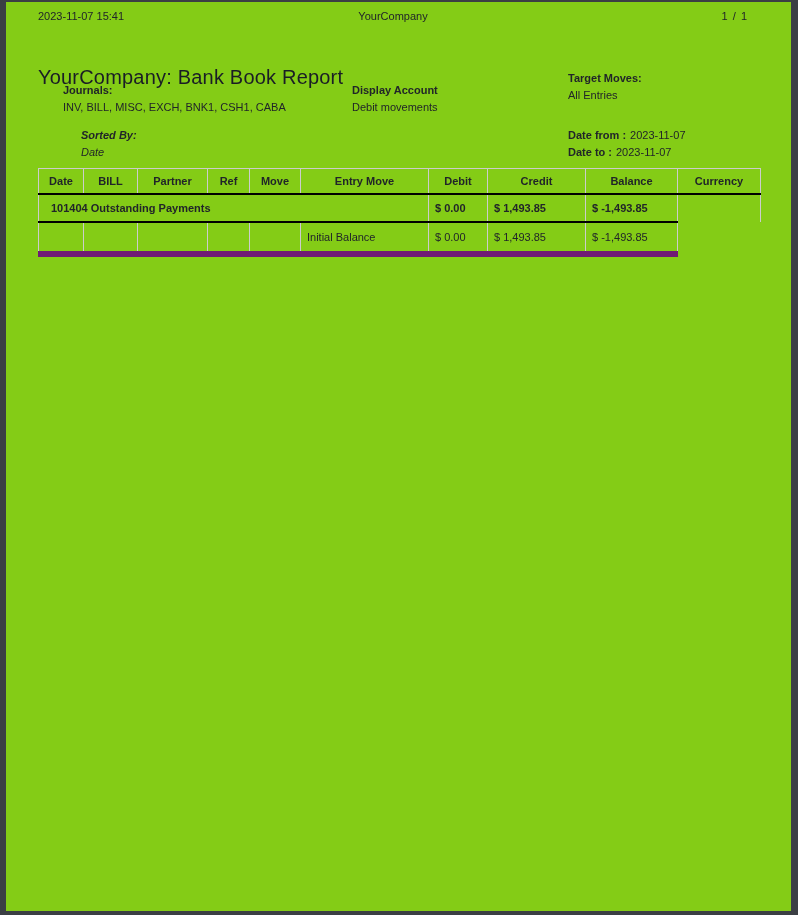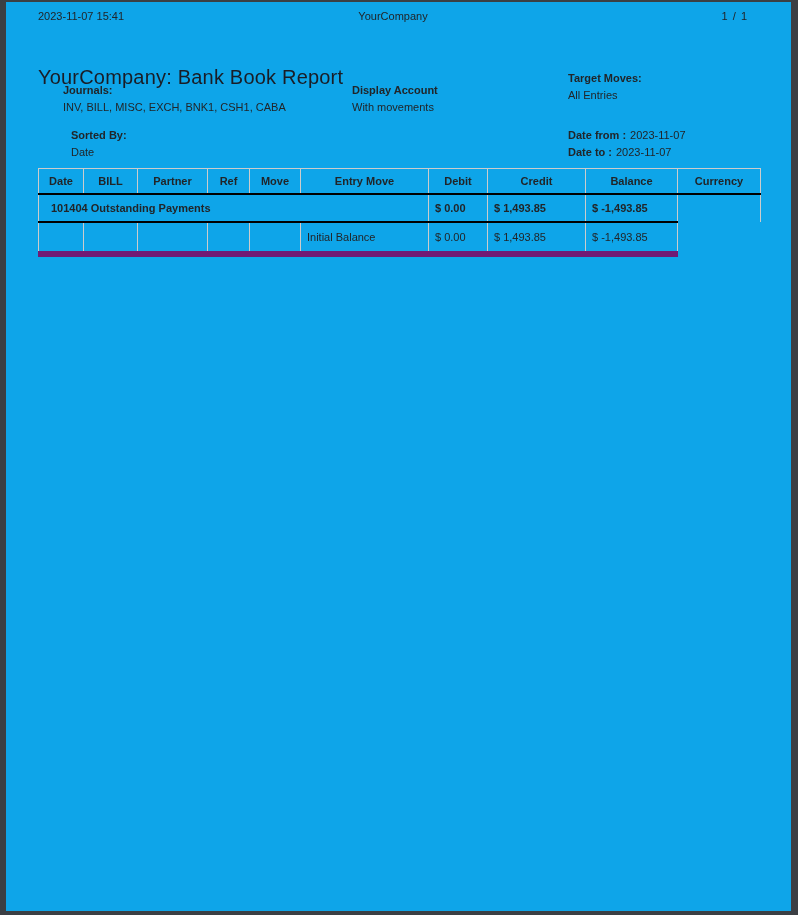--- a/index.html
+++ b/index.html
@@ -7,21 +7,21 @@
   body {
     font-family: "Liberation Sans", sans-serif;
     background: #3b3f44;
     position: relative;
     overflow: hidden;
   }
   .viewport { position: absolute; inset: 0; background: #3b3f44; }
   .page {
     position: absolute;
     left: 6px; top: 2px; right: 7px; bottom: 4px;
-    background: #0ea5e9;
+    background: #84cc16;
     color: #212529;
   }
   
   .page-header {
     position: absolute;
     top: 8px; left: 32px; right: 43px;
     display: flex;
     align-items: baseline;
     font-size: 11px;
     color: #212529;
@@ -38,21 +38,21 @@
     color: #1a1d26;
     letter-spacing: 0.2px;
     margin-top: 20px;
   }
   
   .info-block { position: absolute; font-size: 11px; line-height: 17px; margin-left: 25px; }
   .info-block .lbl { font-weight: bold; }
   .ib-journals { top: 80px; left: 32px; width: 285px; }
   .ib-display  { top: 80px; left: 321px; width: 210px; }
   .ib-target   { top: 68px; left: 537px; width: 220px; }
-  .ib-sorted   { top: 125px; left: 40px; width: 285px; }
+  .ib-sorted   { top: 125px; left: 50px; width: 285px; font-style: italic; }
   .ib-dates    { top: 125px; left: 537px; width: 220px; }
   .kv-line .v { margin-left: 4px; }
   
   .report-table {
     position: absolute;
     top: 166px; left: 32px;
     width: 722px;
     border-collapse: collapse;
     table-layout: fixed;
     font-size: 11px;
@@ -115,21 +115,21 @@
 
     <h1 class="report-title">YourCompany: Bank Book Report</h1>
 
     <div class="info-block ib-journals">
       <div class="lbl">Journals:</div>
       <div class="val">INV, BILL, MISC, EXCH, BNK1, CSH1, CABA</div>
     </div>
 
     <div class="info-block ib-display">
       <div class="lbl">Display Account</div>
-      <div class="val">With movements</div>
+      <div class="val">Debit movements</div>
     </div>
 
     <div class="info-block ib-target">
       <div class="lbl">Target Moves:</div>
       <div class="val">All Entries</div>
     </div>
 
     <div class="info-block ib-sorted">
       <div class="lbl">Sorted By:</div>
       <div class="val">Date</div>

